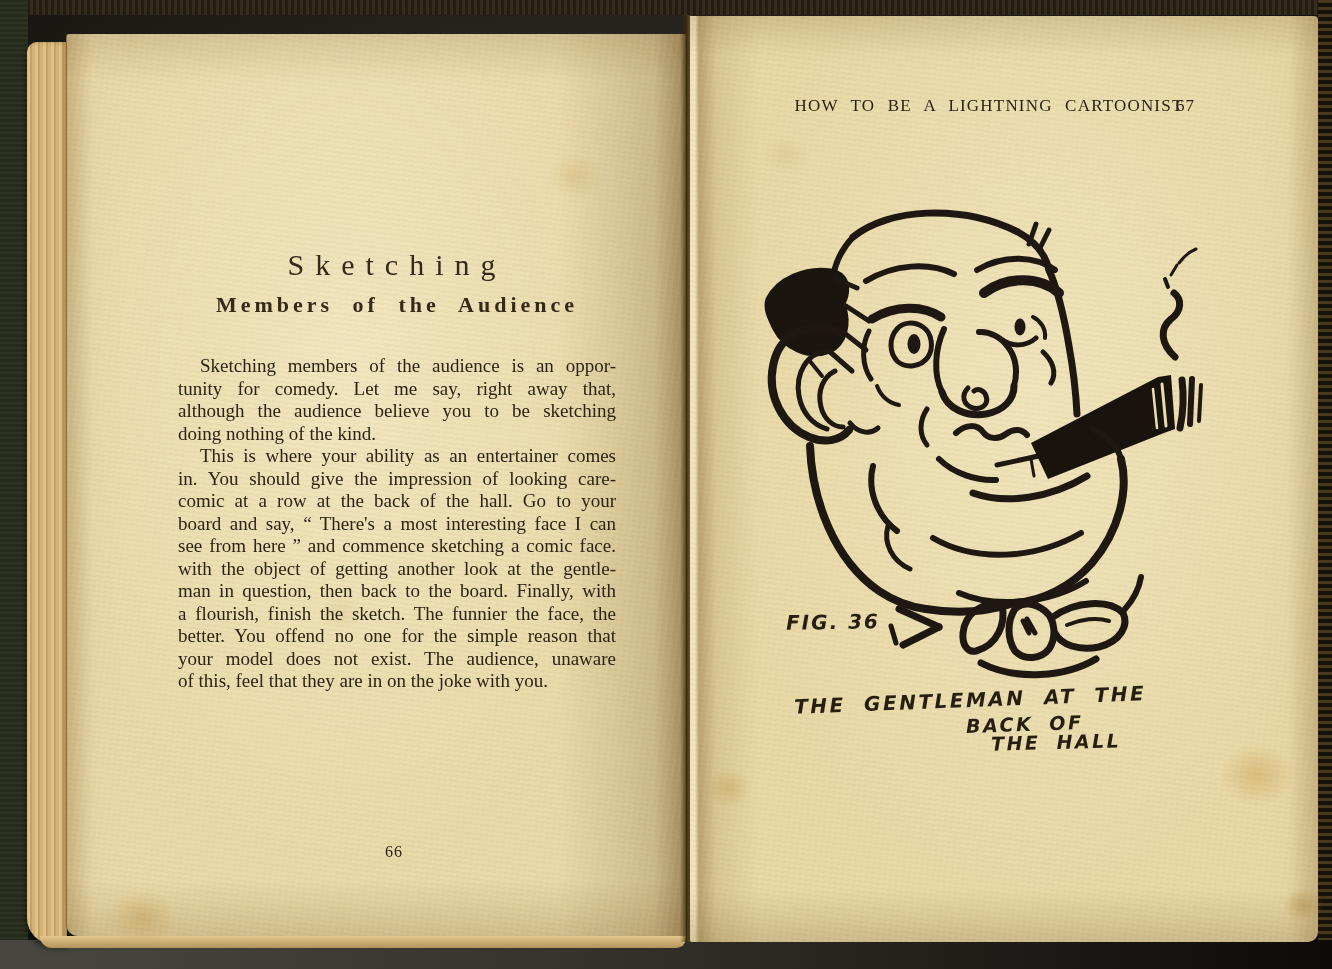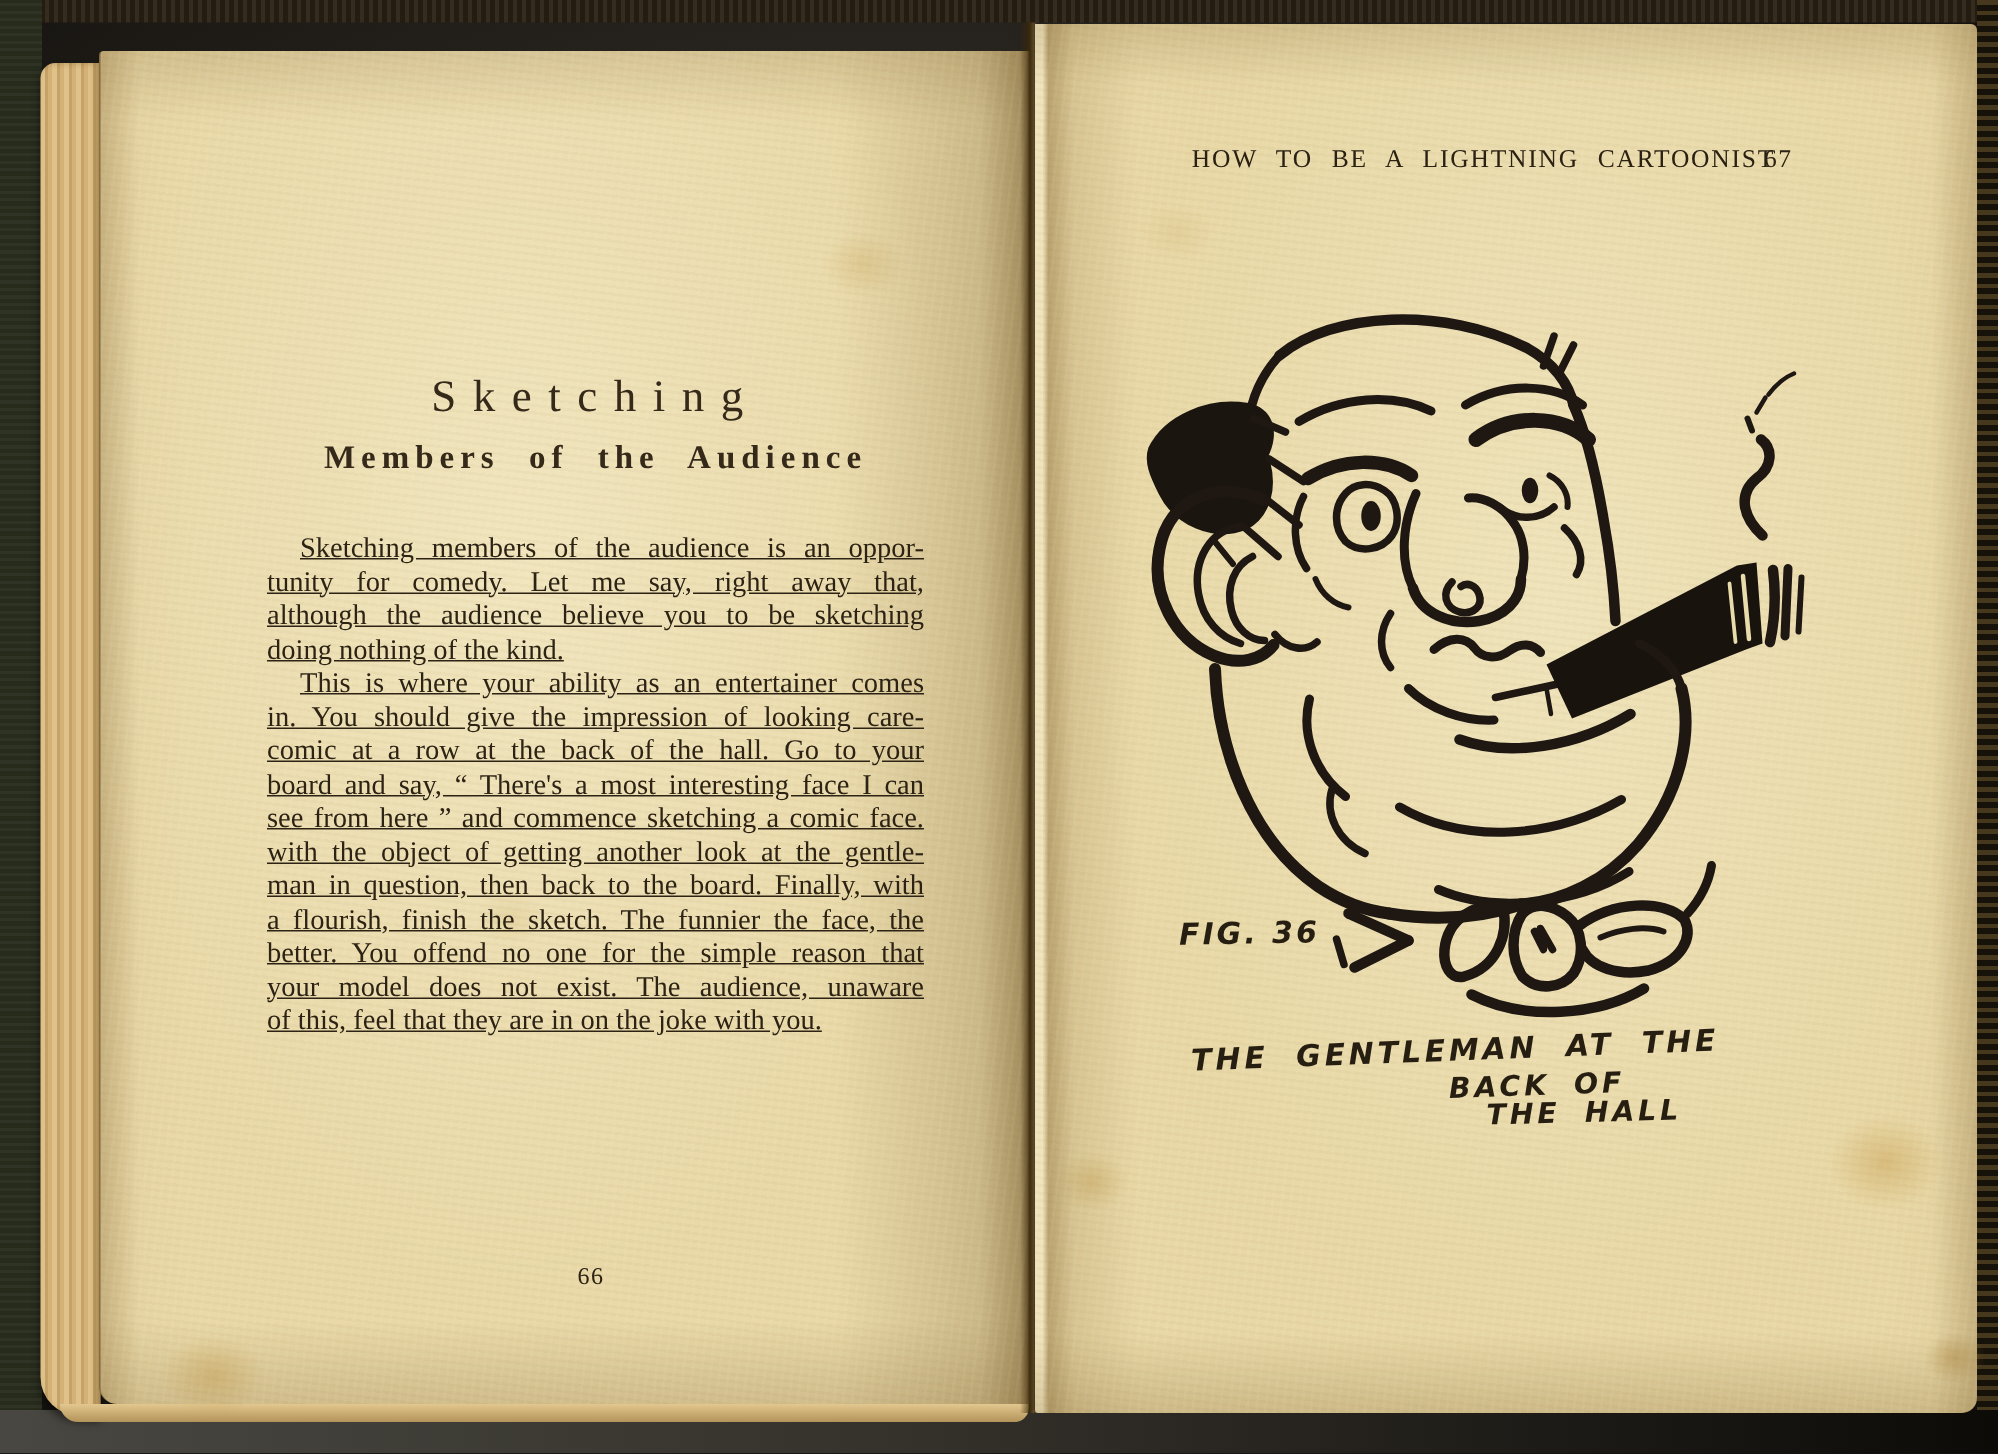--- a/index.html
+++ b/index.html
@@ -50,21 +50,21 @@
     background-image:
       repeating-linear-gradient(7deg, rgba(140,112,58,.045) 0 2px, transparent 2px 5px),
       repeating-linear-gradient(97deg, rgba(255,250,230,.05) 0 2px, transparent 2px 6px);}
   
   .stain{position:absolute;border-radius:50%;pointer-events:none;}
   
   .heading{position:absolute;left:108px;width:444px;text-align:center;color:#35291a;}
   .heading-1{top:214px;font-size:30px;letter-spacing:11px;}
   .heading-2{top:258px;font-size:22px;letter-spacing:4px;word-spacing:10px;font-weight:bold;}
   .bodytext{position:absolute;left:111px;top:321px;width:438px;
-    font-size:19px;line-height:22.5px;color:#2c2314;text-decoration:underline;}
+    font-size:19px;line-height:22.5px;color:#2c2314;}
   .line{text-align:justify;text-align-last:justify;white-space:normal;}
   .line.first{text-indent:22px;}
   .line.last{text-align-last:left;}
   .pagenum{position:absolute;font-size:16px;color:#2c2314;letter-spacing:1px;text-align:right;}
   .pagenum-left{left:318px;top:809px;}
   
   .running-header{position:absolute;left:0;top:80px;width:628px;padding-right:30px;box-sizing:border-box;
     text-align:center;font-size:17px;letter-spacing:1.2px;word-spacing:7px;color:#2a2113;}
   .pagenum-right{left:486px;top:80px;font-size:17px;}
   .hand{font-family:"DejaVu Sans", sans-serif;font-style:italic;font-weight:700;color:#271e12;}

